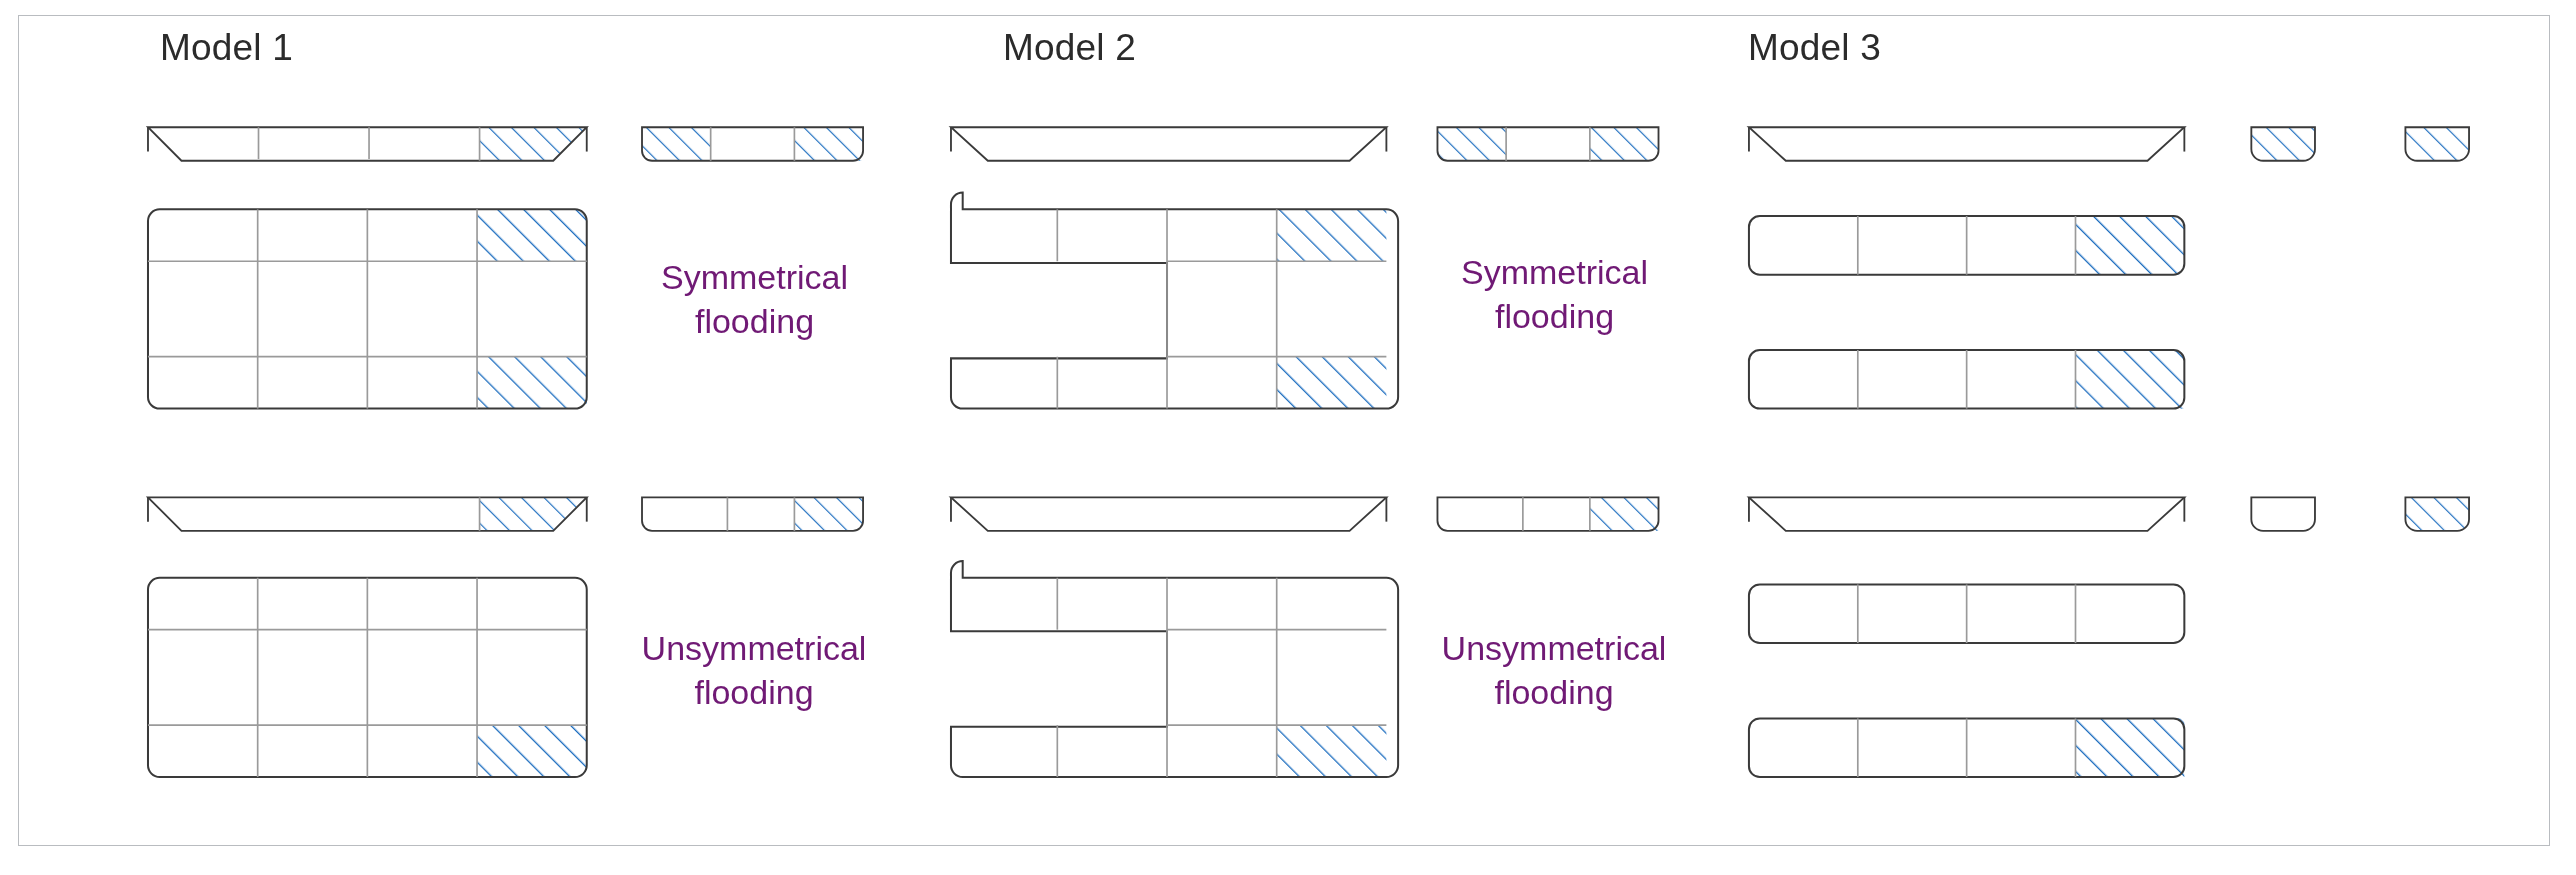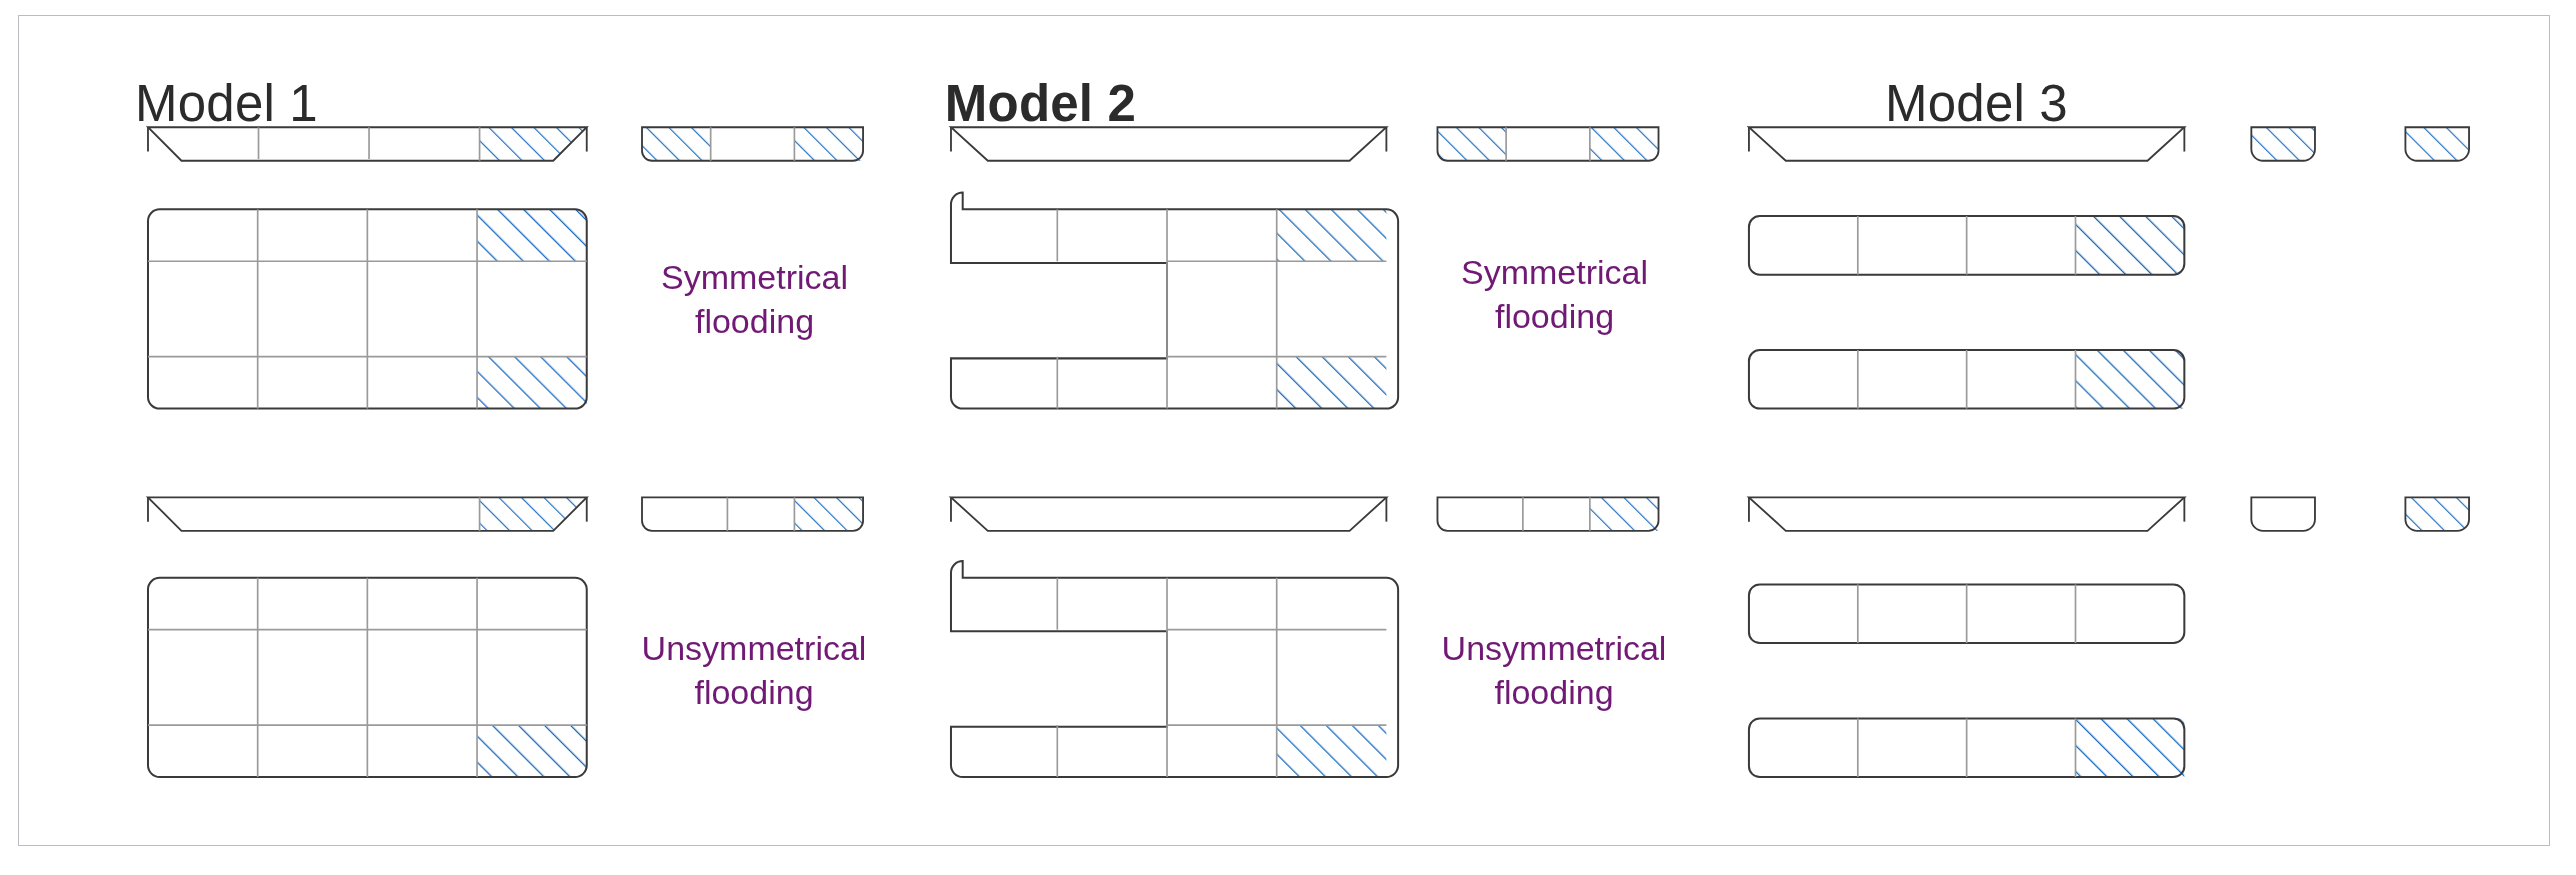--- a/index.html
+++ b/index.html
@@ -1,32 +1,32 @@
 <!DOCTYPE html>
 <html style="font-size:13.4px"><head>
 <meta charset="utf-8">
 <style>
   html,body{margin:0;padding:0;background:#ffffff;}
   body{font-family:"Liberation Sans",sans-serif;}
   .figure{position:relative;width:2576px;height:875px;box-sizing:border-box;}
   .frame{position:absolute;left:18.4px;top:15px;width:2532px;height:831px;border:1.3px solid #b9bcc0;box-sizing:border-box;background:#fff;}
-  .model-title{position:absolute;font-size:51px;color:#2b2b2b;letter-spacing:0.2px;white-space:nowrap;text-align:center;margin-top:47px;}
+  .model-title{position:absolute;font-size:37px;color:#2b2b2b;letter-spacing:0.2px;white-space:nowrap;text-align:center;}
   .scn-label{position:absolute;font-size:34px;color:#701a75;line-height:1.28;text-align:center;white-space:pre-line;}
   .svgwrap{position:absolute;}
   svg{display:block;overflow:visible;}
 </style>
 </head>
 <body>
 
 <div class="figure">
   <div class="frame"></div>
 
   <div class="model-title" style="left:130px;top:27px;width:193px;">Model 1</div>
-  <div class="model-title" style="left:944px;top:27px;width:193px;font-weight:bold;">Model 2</div>
-  <div class="model-title" style="left:1880px;top:27px;width:193px;text-align:center;">Model 3</div>
+  <div class="model-title" style="left:973px;top:27px;width:193px;">Model 2</div>
+  <div class="model-title" style="left:1718px;top:27px;width:193px;text-align:center;">Model 3</div>
 
   <div class="scn-label" style="left:637px;top:256px;width:235px;">Symmetrical
 flooding</div>
   <div class="scn-label" style="left:1433px;top:251px;width:243px;">Symmetrical
 flooding</div>
   <div class="scn-label" style="left:620px;top:627px;width:268px;">Unsymmetrical
 flooding</div>
   <div class="scn-label" style="left:1420px;top:627px;width:268px;">Unsymmetrical
 flooding</div>
 

